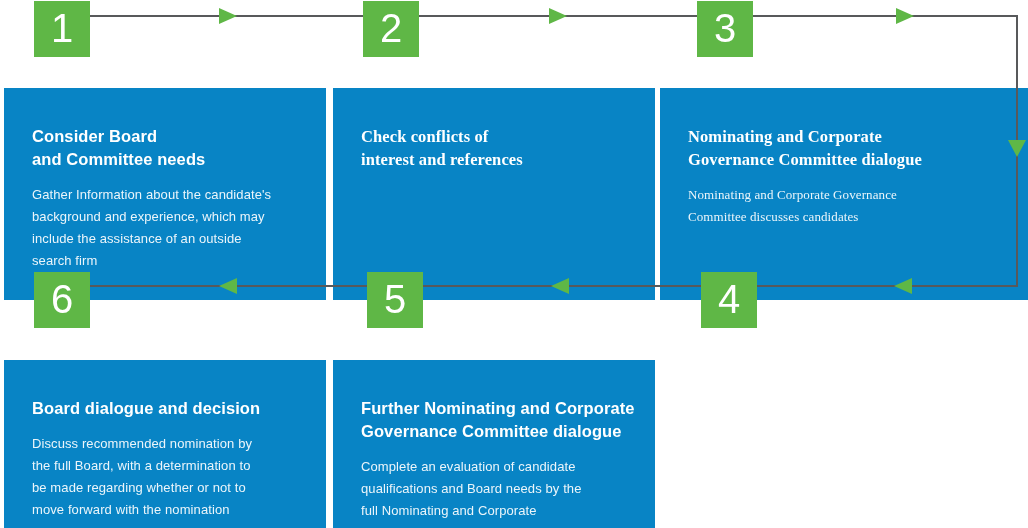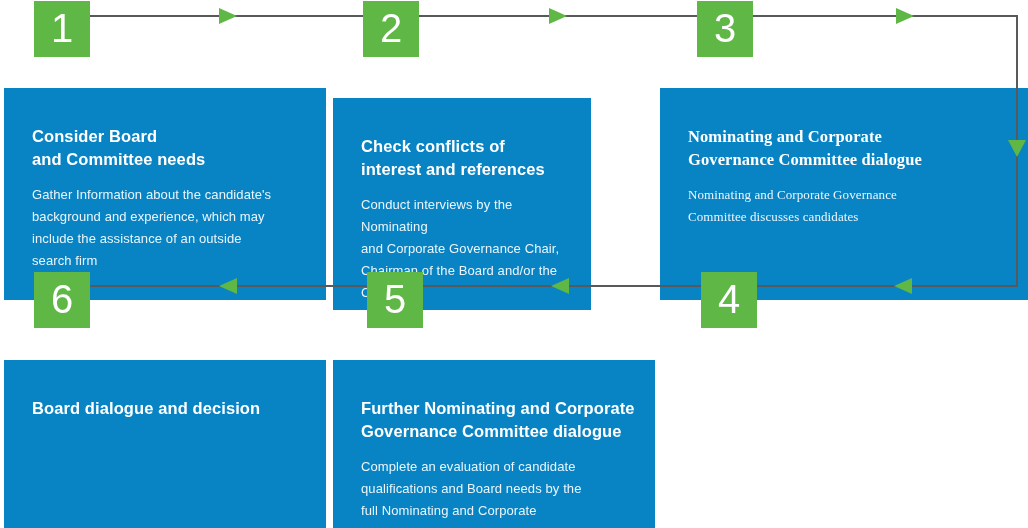--- a/index.html
+++ b/index.html
@@ -55,21 +55,21 @@
     background:var(--green);
     z-index:2;
     color:var(--white);
     font-size:40px;
     font-weight:300;
     text-align:center;
     line-height:54px;
   }
   
   #card-1{left:4px;  top:43px; width:322px; height:212px;}
-  #card-2{left:333px;top:53px; width:258px; height:212px;}
+  #card-2{left:333px;top:43px; width:322px; height:212px;font-family:Liberation Serif, serif;}
   #card-3{left:660px;top:43px; width:400px; height:212px;font-family:Liberation Serif, serif;}
   
   #card-6{left:4px;  top:315px;width:322px; height:207px;}
   #card-5{left:333px;top:315px;width:322px; height:170px;}
   #card-4{left:660px;top:315px;width:332px; height:207px;}
   
   #badge-1{left:34px; top:1px;}
   #badge-2{left:363px;top:1px;}
   #badge-3{left:697px;top:1px;}
   #badge-6{left:34px; top:272px;}
@@ -96,42 +96,43 @@
     <p class="title">Consider Board
 and Committee needs</p>
     <p class="desc">Gather Information about the candidate's
 background and experience, which may
 include the assistance of an outside
 search firm</p>
   </div>
   <div class="card" id="card-2">
     <p class="title">Check conflicts of
 interest and references</p>
-    <p class="desc">Conduct interviews by the Nominating
-and Corporate Governance Chair,
-Chairman of the Board and/or the CEO</p>
   </div>
   <div class="card" id="card-3">
     <p class="title">Nominating and Corporate
 Governance Committee dialogue</p>
     <p class="desc">Nominating and Corporate Governance
 Committee discusses candidates</p>
   </div>
   <div class="card" id="card-5">
     <p class="title">Further Nominating and Corporate
 Governance Committee dialogue</p>
     <p class="desc">Complete an evaluation of candidate
 qualifications and Board needs by the
 full Nominating and Corporate
 Governance Committee, with a
 determination to be made regarding a
 recommendation to the Board</p>
   </div>
   <div class="card" id="card-6">
     <p class="title">Board dialogue and decision</p>
+    <p class="desc">Discuss recommended nomination by
+the full Board, with a determination to
+be made regarding whether or not to
+move forward with the nomination</p>
   </div>
 
   <div class="badge" id="badge-1">1</div>
   <div class="badge" id="badge-2">2</div>
   <div class="badge" id="badge-3">3</div>
   <div class="badge" id="badge-4">4</div>
   <div class="badge" id="badge-5">5</div>
   <div class="badge" id="badge-6">6</div>
 
 </div>

